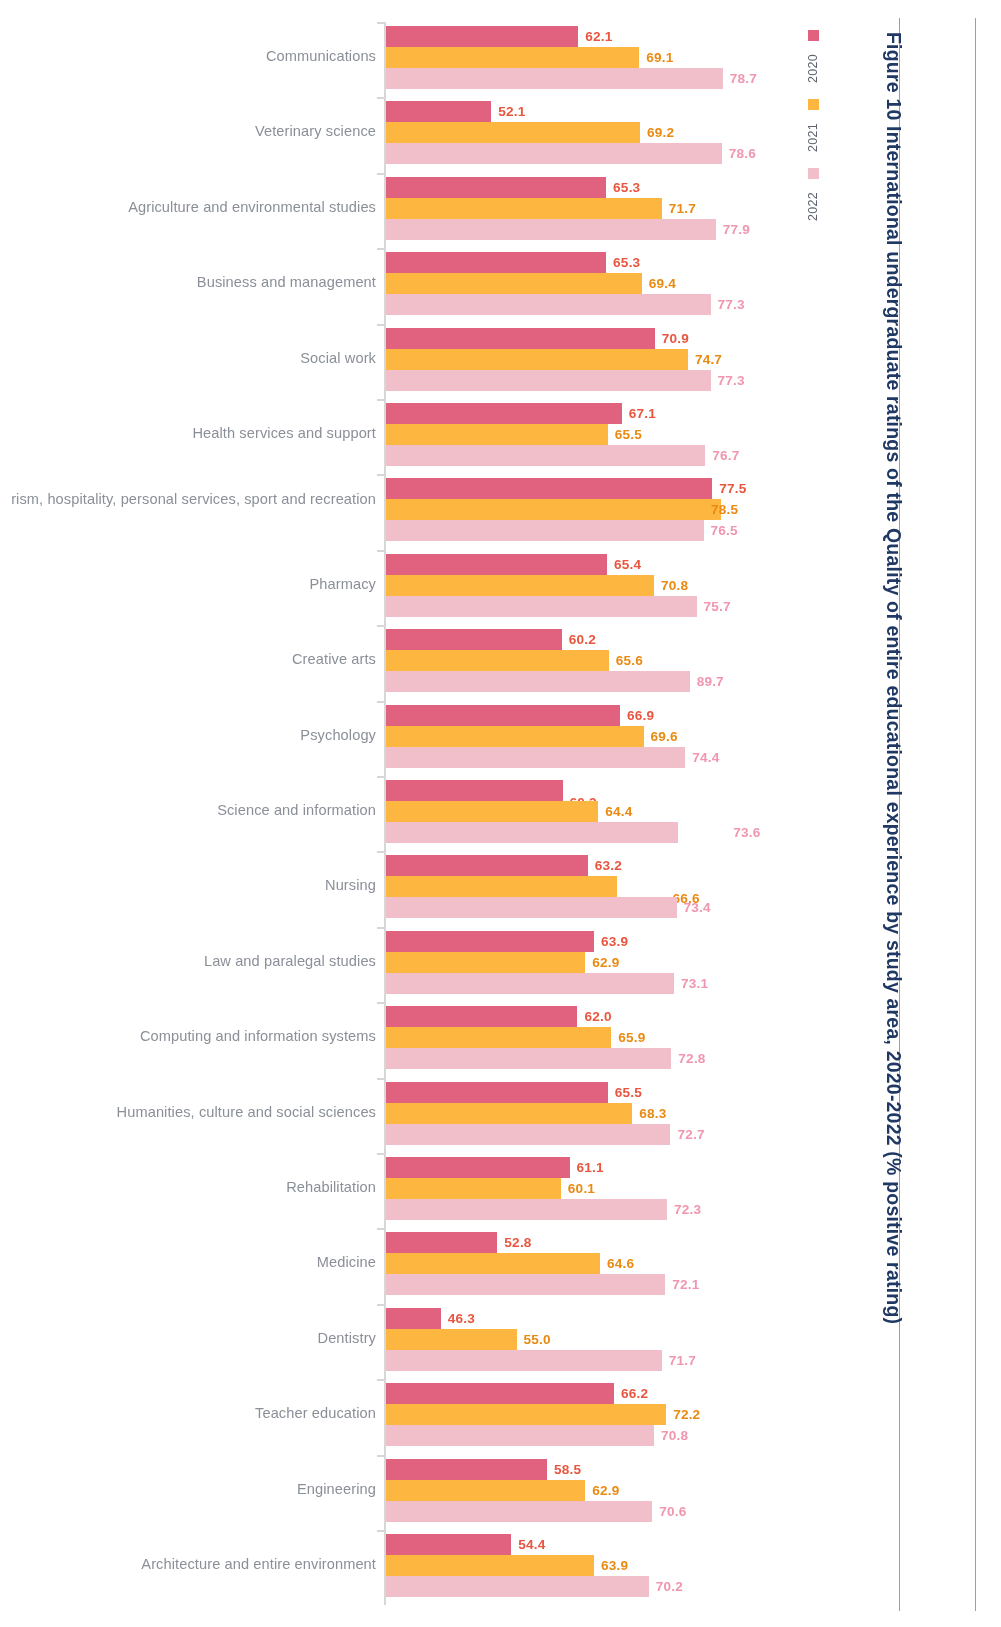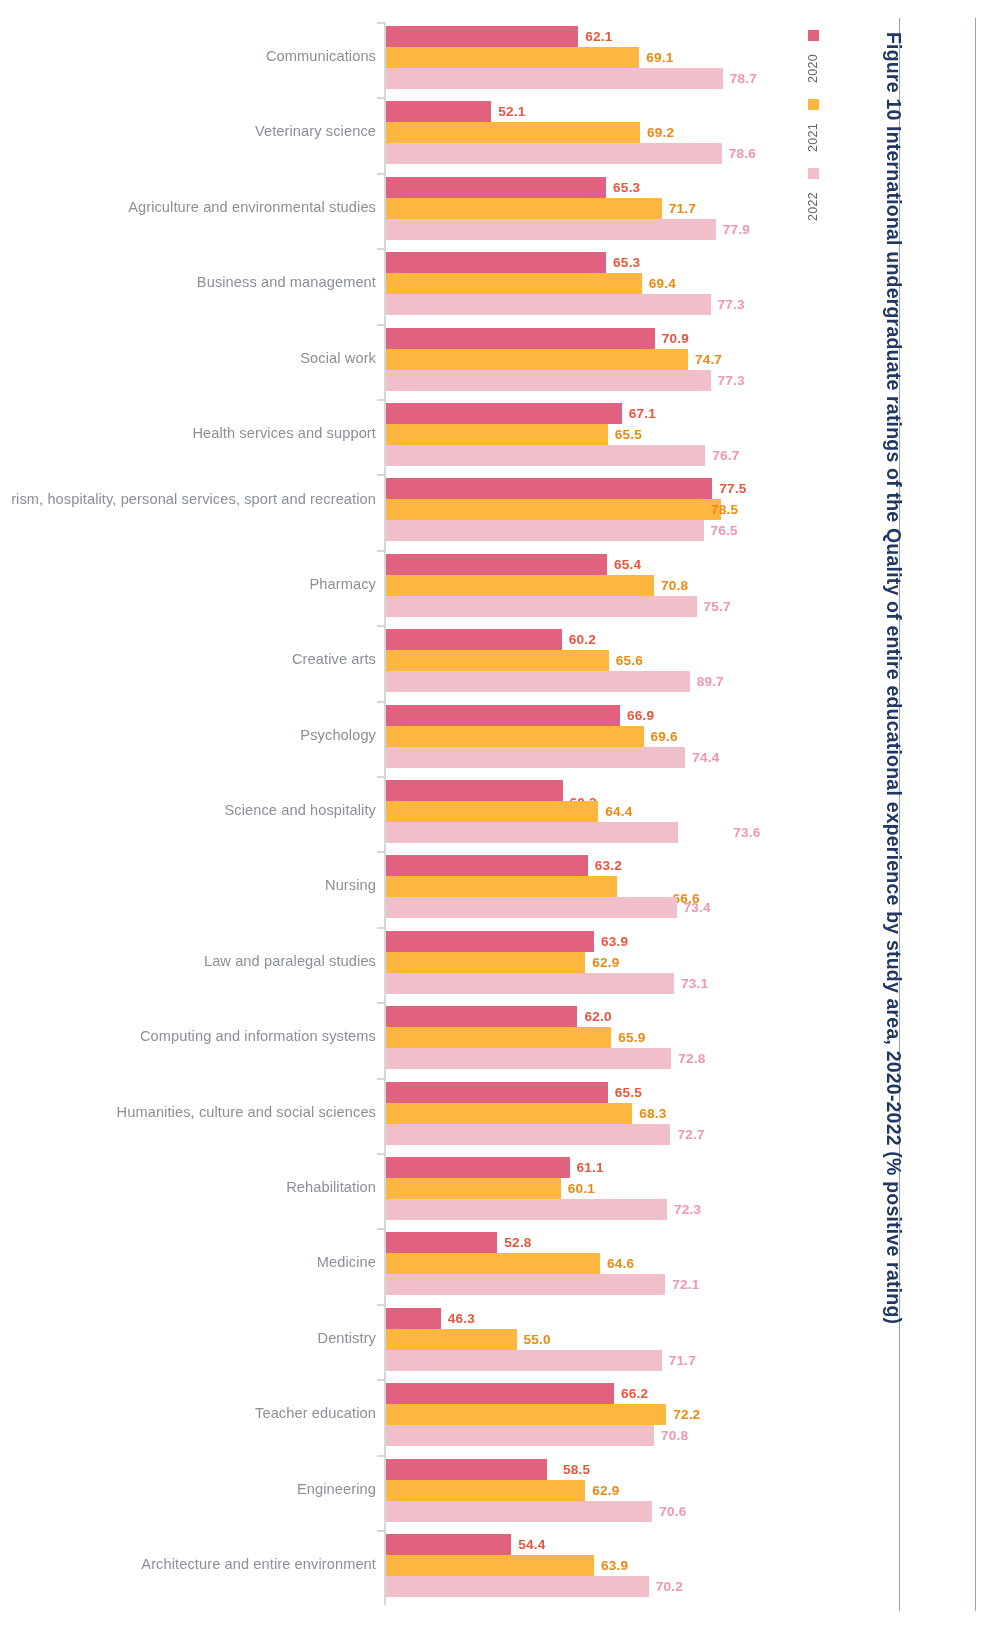--- a/index.html
+++ b/index.html
@@ -293,21 +293,21 @@
             <div class="bar y2020" title="Psychology 2020: 66.9" style="background: rgb(224, 98, 127); width: 234.03px; top: 4px;"></div>
             <div class="bar-value y2020" style="left: 241.03px; top: 4px;">66.9</div>
             <div class="bar y2021" title="Psychology 2021: 69.6" style="background: rgb(253, 183, 64); width: 257.52px; top: 25px;"></div>
             <div class="bar-value y2021" style="left: 264.52px; top: 25px;">69.6</div>
             <div class="bar y2022" title="Psychology 2022: 74.4" style="background: rgb(240, 191, 202); width: 299.28px; top: 46px;"></div>
             <div class="bar-value y2022" style="left: 306.28px; top: 46px;">74.4</div>
           </div>
         </div>
         <div class="rowgroup" style="top: 776px; height: 67px;">
           <div class="tickmark" style="top: 0px;"></div>
-          <div class="cat-label" style="top: 25px; white-space: nowrap;">Science and hospitality</div>
+          <div class="cat-label" style="top: 25px; white-space: nowrap;">Science and information</div>
           <div class="bars">
             <div class="bar y2020" title="Science and mathematics 2020: 60.3" style="background: rgb(224, 98, 127); width: 176.61px; top: 4px;"></div>
             <div class="bar-value y2020" style="left: 183.61px; top: 16px;">60.3</div>
             <div class="bar y2021" title="Science and mathematics 2021: 64.4" style="background: rgb(253, 183, 64); width: 212.28px; top: 25px;"></div>
             <div class="bar-value y2021" style="left: 219.28px; top: 25px;">64.4</div>
             <div class="bar y2022" title="Science and mathematics 2022: 73.6" style="background: rgb(240, 191, 202); width: 292.32px; top: 46px;"></div>
             <div class="bar-value y2022" style="left: 299.32px; top: 46px; margin-left: 48px;">73.6</div>
           </div>
         </div>
         <div class="rowgroup" style="top: 851.4px; height: 67px;">
@@ -404,21 +404,21 @@
             <div class="bar-value y2021" style="left: 287.14px; top: 25px;">72.2</div>
             <div class="bar y2022" title="Teacher education 2022: 70.8" style="background: rgb(240, 191, 202); width: 267.96px; top: 46px;"></div>
             <div class="bar-value y2022" style="left: 274.96px; top: 46px;">70.8</div>
           </div>
         </div>
         <div class="rowgroup" style="top: 1454.6px; height: 67px;">
           <div class="tickmark" style="top: 0px;"></div>
           <div class="cat-label" style="top: 25px; white-space: nowrap;">Engineering</div>
           <div class="bars">
             <div class="bar y2020" title="Engineering 2020: 58.5" style="background: rgb(224, 98, 127); width: 160.95px; top: 4px;"></div>
-            <div class="bar-value y2020" style="left: 167.95px; top: 4px; margin-left: 9px;">58.5</div>
+            <div class="bar-value y2020" style="left: 167.95px; top: 4px;">58.5</div>
             <div class="bar y2021" title="Engineering 2021: 62.9" style="background: rgb(253, 183, 64); width: 199.23px; top: 25px;"></div>
             <div class="bar-value y2021" style="left: 206.23px; top: 25px;">62.9</div>
             <div class="bar y2022" title="Engineering 2022: 70.6" style="background: rgb(240, 191, 202); width: 266.22px; top: 46px;"></div>
             <div class="bar-value y2022" style="left: 273.22px; top: 46px;">70.6</div>
           </div>
         </div>
         <div class="rowgroup" style="top: 1530px; height: 67px;">
           <div class="tickmark" style="top: 0px;"></div>
           <div class="cat-label" style="top: 25px; white-space: nowrap;">Architecture and entire environment</div>
           <div class="bars">

